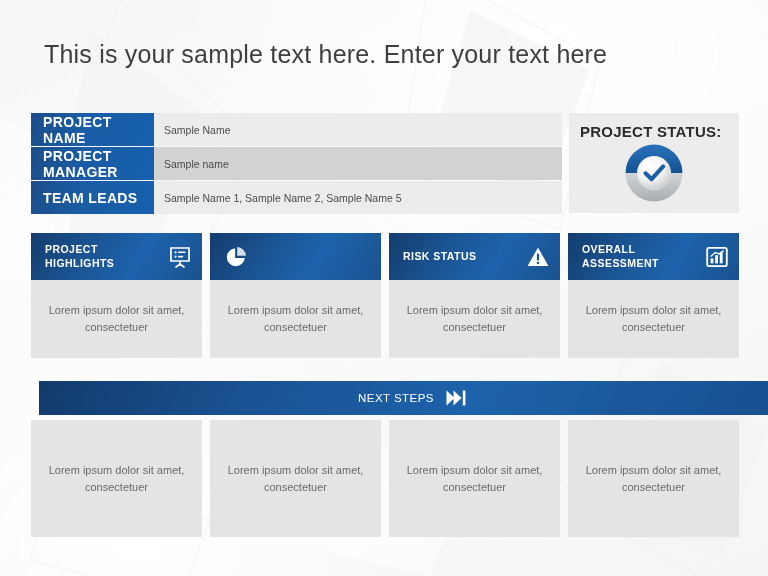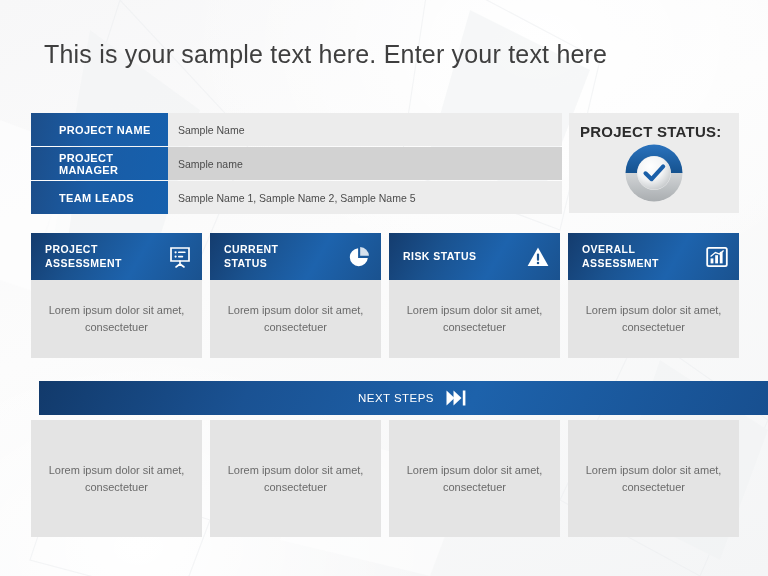--- a/index.html
+++ b/index.html
@@ -53,27 +53,27 @@
     top: 113px;
     width: 531px;
   }
   .info-row {
     display: flex;
     height: 33px;
     margin-bottom: 1px;
   }
   .info-row:last-child { margin-bottom: 4px; }
   .info-label {
-    width: 137px;
+    width: 123px;
     box-sizing: border-box;
     display: flex;
     align-items: center;
-    padding-left: 28px;
+    padding-left: 12px;
     color: #ffffff;
-    font-size: 11px;
+    font-size: 14px;
     font-weight: bold;
     letter-spacing: .35px;
     background: linear-gradient(100deg, #1c4e8a 0%, #1a5ca5 42%, #1660ad 100%);
   }
   .info-value {
     flex: 1;
     box-sizing: border-box;
     display: flex;
     align-items: center;
     padding-left: 10px;
@@ -260,39 +260,37 @@
         <path d="M25.5 34.3 L31.6 40.2 L43.2 27.4" fill="none" stroke="#1b5fa8" stroke-width="4.1" stroke-linecap="round" stroke-linejoin="round"></path>
       </svg>
     </div>
   </div>
 
   <div class="card-row" id="row-top">
 
     <div class="card">
       <div class="card-head">
         <div class="card-head-label">PROJECT
-ASSESSMENT</div>
+HIGHLIGHTS</div>
         <div class="card-head-icon">
           <svg viewBox="0 0 24 24" width="24" height="24" fill="#ffffff">
             <path d="M3 3h18v13H3z" fill="none" stroke="#ffffff" stroke-width="1.7"></path>
             <path d="M12 16v3M12 19l-4 3M12 19l4 3" stroke="#ffffff" stroke-width="1.6" fill="none" stroke-linecap="round"></path>
             <circle cx="7.6" cy="7.3" r="1.1"></circle>
               <rect x="10" y="6.5" width="7.6" height="1.6" rx=".7"></rect>
             <circle cx="7.6" cy="11.6" r="1.1"></circle>
               <rect x="10" y="10.8" width="5.2" height="1.6" rx=".7"></rect>
           </svg>
         </div>
       </div>
       <div class="card-body">Lorem ipsum dolor sit amet, consectetuer</div>
     </div>
 
     <div class="card">
       <div class="card-head">
-        <div class="card-head-label">CURRENT
-STATUS</div>
         <div class="card-head-icon">
           <svg viewBox="0 0 24 24" width="24" height="24" fill="#ffffff">
             <path d="M11.1 3.2a9 9 0 1 0 9.7 9.7h-9.7z"></path>
             <path d="M13.2 2.1v8.7h8.7a8.9 8.9 0 0 0-8.7-8.7z" opacity=".82"></path>
           </svg>
         </div>
       </div>
       <div class="card-body">Lorem ipsum dolor sit amet, consectetuer</div>
     </div>
 

